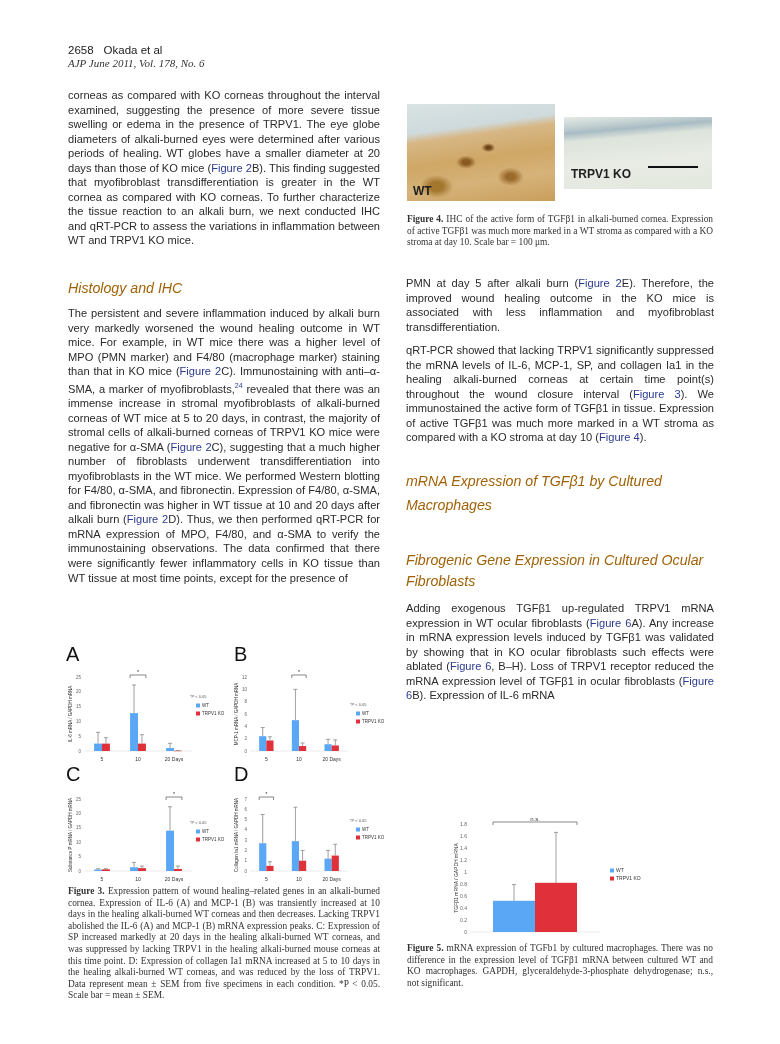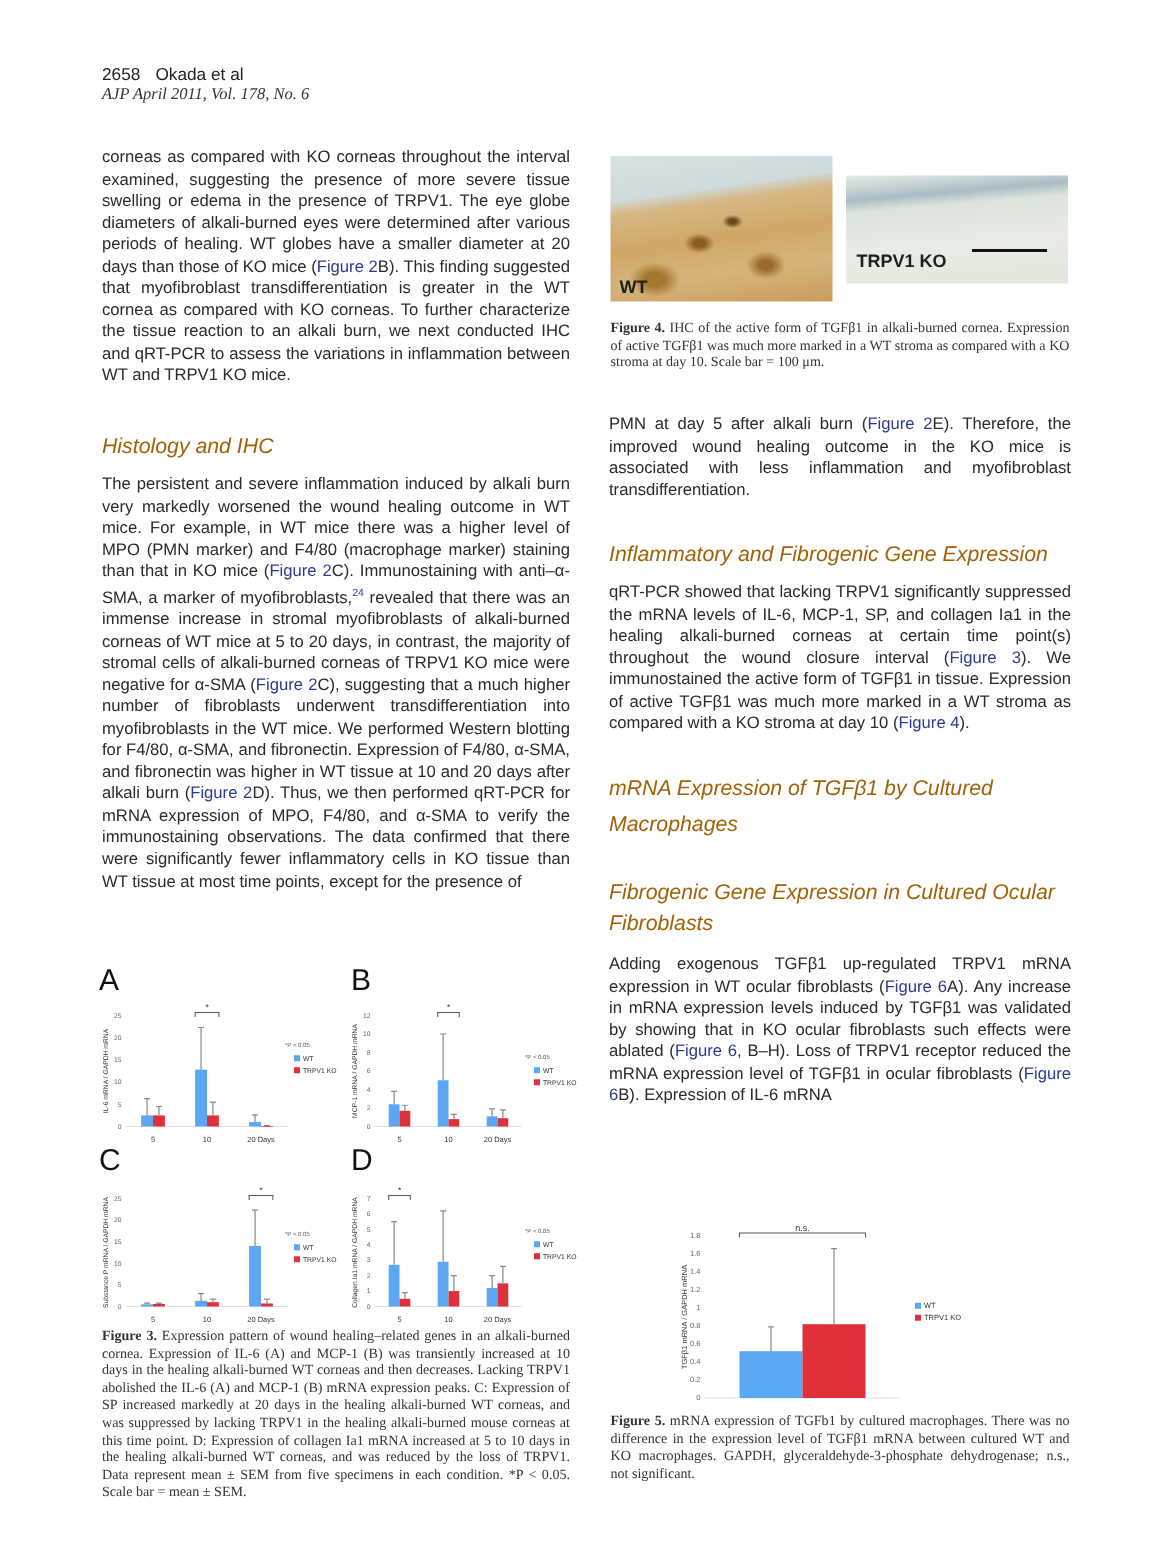--- a/index.html
+++ b/index.html
@@ -44,24 +44,24 @@
   
   .chart { position: absolute; }
   .panel-letter { position: absolute; font-size: 20px; font-weight: normal; color: #111; }
   svg text { font-family: "Liberation Sans", sans-serif; }
 </style>
 </head>
 <body>
 
 <div class="running-head">
   <div class="page-num"><span style="margin-left:0">2658</span><span>Okada et al</span></div>
-  <div class="journal">AJP April 2011, Vol. 178, No. 6</div>
-</div>
-
-<div class="col col-left" style="top:98px;">
+  <div class="journal">AJP June 2011, Vol. 178, No. 6</div>
+</div>
+
+<div class="col col-left" style="top:88px;">
   <p class="body"><span>corneas as compared with KO corneas throughout the interval examined, suggesting the presence of more severe tissue swelling or edema in the presence of TRPV1. The eye globe diameters of alkali-burned eyes were determined after various periods of healing. WT globes have a smaller diameter at 20 days than those of KO mice (</span><a class="fig-ref">Figure 2</a><span>B). This finding suggested that myofibroblast transdifferentiation is greater in the WT cornea as compared with KO corneas. To further characterize the tissue reaction to an alkali burn, we next conducted IHC and qRT-PCR to assess the variations in inflammation between WT and TRPV1 KO mice.</span></p>
 
   <h2 class="sec" style="margin-top:31px;">Histology and IHC</h2>
 
   <p class="body" style="margin-top:9px;"><span>The persistent and severe inflammation induced by alkali burn very markedly worsened the wound healing outcome in WT mice. For example, in WT mice there was a higher level of MPO (PMN marker) and F4/80 (macrophage marker) staining than that in KO mice (</span><a class="fig-ref">Figure 2</a><span>C). Immunostaining with anti–α-SMA, a marker of myofibroblasts,</span><sup class="fig-ref" style="font-size:7px;">24</sup><span> revealed that there was an immense increase in stromal myofibroblasts of alkali-burned corneas of WT mice at 5 to 20 days, in contrast, the majority of stromal cells of alkali-burned corneas of TRPV1 KO mice were negative for α-SMA (</span><a class="fig-ref">Figure 2</a><span>C), suggesting that a much higher number of fibroblasts underwent transdifferentiation into myofibroblasts in the WT mice. We performed Western blotting for F4/80, α-SMA, and fibronectin. Expression of F4/80, α-SMA, and fibronectin was higher in WT tissue at 10 and 20 days after alkali burn (</span><a class="fig-ref">Figure 2</a><span>D). Thus, we then performed qRT-PCR for mRNA expression of MPO, F4/80, and α-SMA to verify the immunostaining observations. The data confirmed that there were significantly fewer inflammatory cells in KO tissue than WT tissue at most time points, except for the presence of</span></p>
 </div>
 
 <div class="chart" id="fig3" style="left:62px; top:645px; width:336px; height:240px;">
   <div class="panel-letter" style="left:4px; top:-2px;">A</div>
   <div class="panel-letter" style="left:172px; top:-2px;">B</div>
@@ -231,28 +231,27 @@
 </div>
 <div class="micro micro-ko">
   <div class="scale-bar"></div>
   <div class="micro-label">TRPV1 KO</div>
 </div>
 <div class="caption" style="position:absolute; left:407px; top:214px; width:306px;"><b>Figure 4.</b> <span>IHC of the active form of TGFβ1 in alkali-burned cornea. Expression of active TGFβ1 was much more marked in a WT stroma as compared with a KO stroma at day 10. Scale bar = 100 μm.</span></div>
 
 <div class="col col-right" style="top:276px; width:308px;">
   <p class="body"><span>PMN at day 5 after alkali burn (</span><a class="fig-ref">Figure 2</a><span>E). Therefore, the improved wound healing outcome in the KO mice is associated with less inflammation and myofibroblast transdifferentiation.</span></p>
 
-  <h2 class="sec" style="margin-top:27px;">Inflammatory and Fibrogenic Gene Expression</h2>
 
   <p class="body" style="margin-top:9px;"><span>qRT-PCR showed that lacking TRPV1 significantly suppressed the mRNA levels of IL-6, MCP-1, SP, and collagen Ia1 in the healing alkali-burned corneas at certain time point(s) throughout the wound closure interval (</span><a class="fig-ref">Figure 3</a><span>). We immunostained the active form of TGFβ1 in tissue. Expression of active TGFβ1 was much more marked in a WT stroma as compared with a KO stroma at day 10 (</span><a class="fig-ref">Figure 4</a><span>).</span></p>
 
   <h2 class="sec" style="margin-top:24px; line-height:24px; width:270px;">mRNA Expression of TGFβ1 by Cultured Macrophages</h2>
 
 
-  <h2 class="sec" style="margin-top:23px; line-height:21px; width:300px;">Fibrogenic Gene Expression in Cultured Ocular Fibroblasts</h2>
+  <h2 class="sec" style="margin-top:33px; line-height:21px; width:300px;">Fibrogenic Gene Expression in Cultured Ocular Fibroblasts</h2>
 
   <p class="body" style="margin-top:9px;"><span>Adding exogenous TGFβ1 up-regulated TRPV1 mRNA expression in WT ocular fibroblasts (</span><a class="fig-ref">Figure 6</a><span>A). Any increase in mRNA expression levels induced by TGFβ1 was validated by showing that in KO ocular fibroblasts such effects were ablated (</span><a class="fig-ref">Figure 6</a><span>, B–H). Loss of TRPV1 receptor reduced the mRNA expression level of TGFβ1 in ocular fibroblasts (</span><a class="fig-ref">Figure 6</a><span>B). Expression of IL-6 mRNA</span></p>
 </div>
 
 <svg id="svg-fig5" style="position:absolute; left:430px; top:812px;" width="260" height="124">
     <text x="0" y="0" font-size="5" fill="#333" transform="translate(28,66) rotate(-90)" text-anchor="middle">TGFβ1 mRNA / GAPDH mRNA</text>
     <text x="37" y="121.5" font-size="5" fill="#666" text-anchor="end">0</text>
     <text x="37" y="109.5" font-size="5" fill="#666" text-anchor="end">0.2</text>
     <text x="37" y="97.5" font-size="5" fill="#666" text-anchor="end">0.4</text>
     <text x="37" y="85.5" font-size="5" fill="#666" text-anchor="end">0.6</text>

